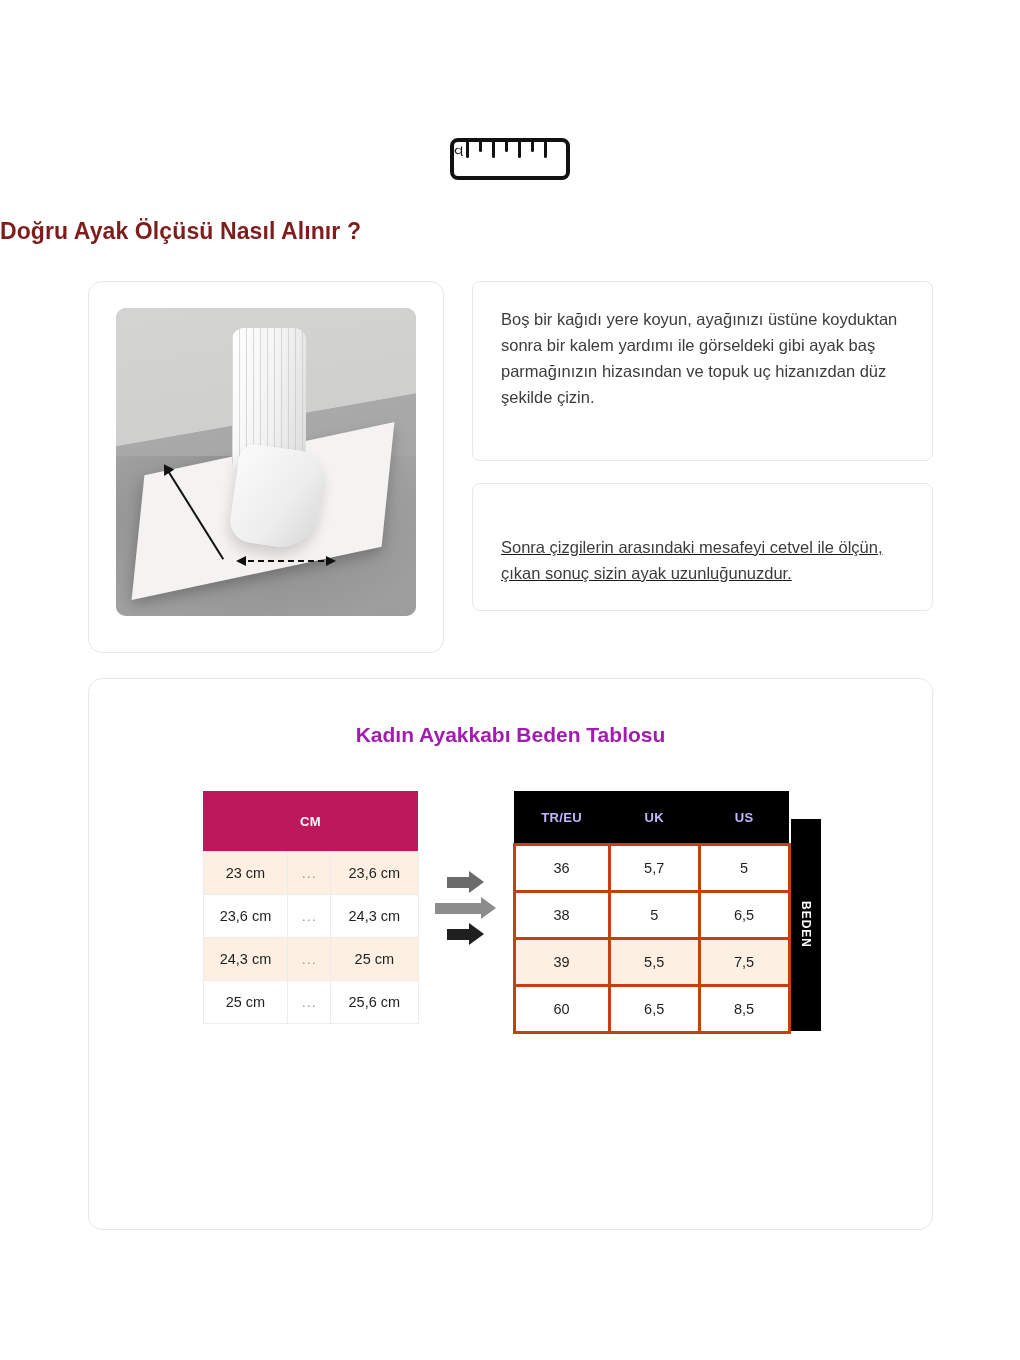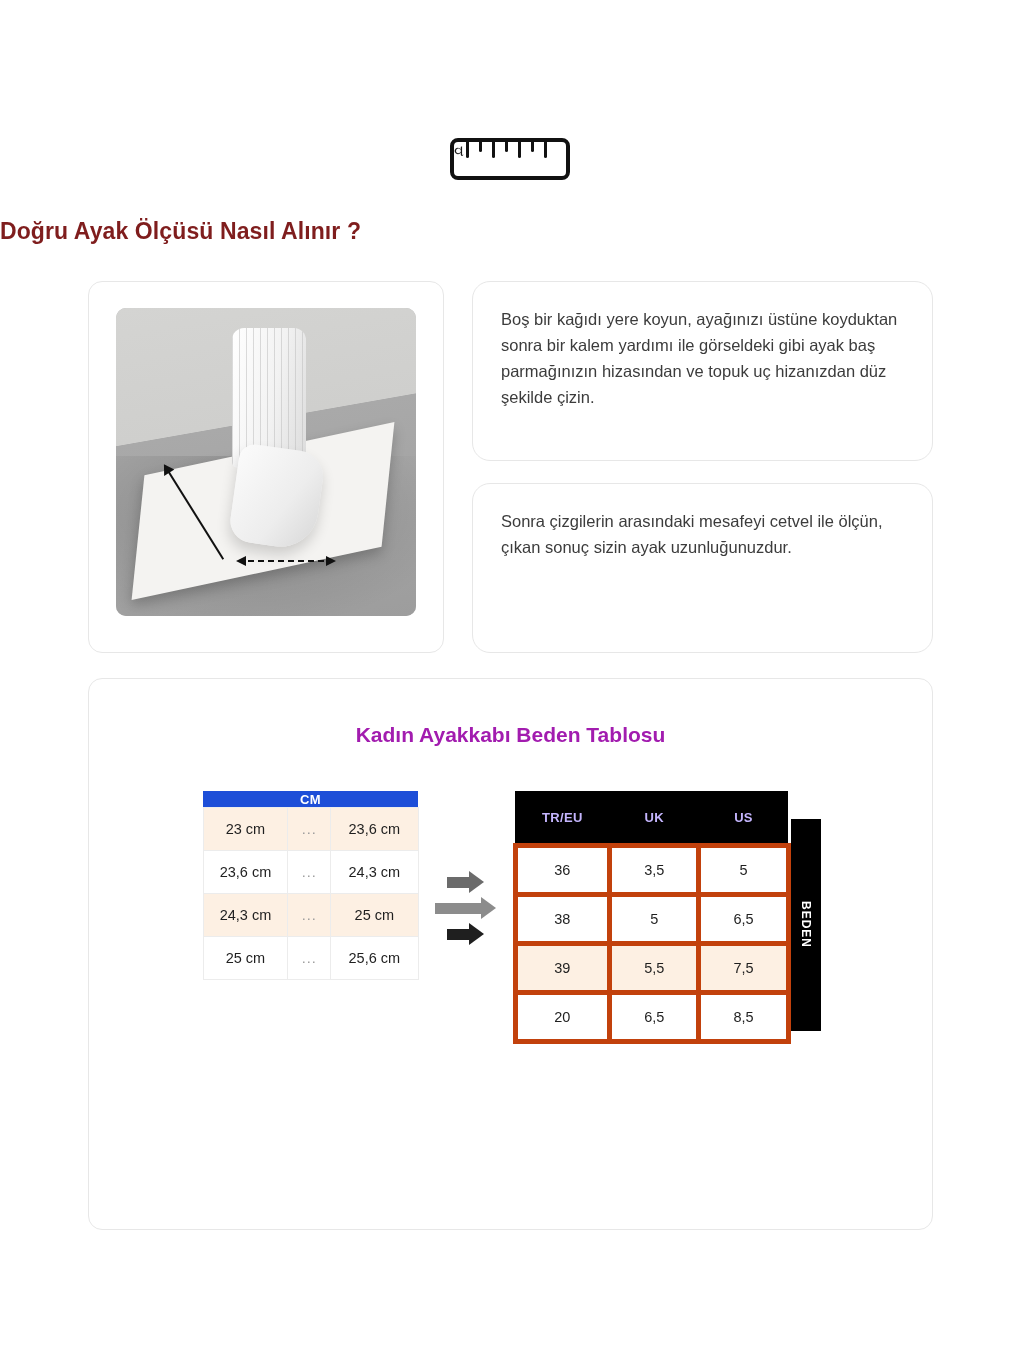--- a/index.html
+++ b/index.html
@@ -194,26 +194,26 @@
   }
 
   .steps-col {
     width: 461px;
     display: flex;
     flex-direction: column;
     gap: 22px;
   }
   .step-card {
     border: 1px solid #e7e7e7;
-    border-radius: 18px;
+    border-radius: 8px;
     background: #ffffff;
     box-sizing: border-box;
   }
   .step-1 { height: 180px; padding: 24px 28px; }
-  .step-2 { height: 170px; padding: 24px 28px; display: flex; align-items: flex-start; }
+  .step-2 { height: 128px; padding: 24px 28px; display: flex; align-items: flex-end; text-decoration: underline; }
   .step-text {
     font-size: 16.5px;
     line-height: 1.58;
     color: #3c3c3c;
   }
 
   
   .table-card {
     position: absolute;
     top: 678px;
@@ -244,27 +244,27 @@
   }
 
   table {
     border-collapse: collapse;
     font-size: 14.5px;
   }
 
   
   .cm-table { width: 216px; }
   .cm-table thead th {
-    background: #1d4ed8;
+    background: #be185d;
     color: #ffffff;
     font-size: 13px;
     font-weight: bold;
     letter-spacing: 0.4px;
-    height: 16px;
-    padding: 0;
+    height: 28px;
+    padding: 16px;
   }
   .cm-table td {
     height: 42px;
     border: 1px solid #ececec;
     text-align: center;
     color: #1f1f1f;
     padding: 0 6px;
     white-space: nowrap;
   }
   .cm-table td.c-low { width: 86px; }
@@ -312,21 +312,21 @@
     color: #c4b5fd;
     font-size: 13px;
     font-weight: bold;
     letter-spacing: 0.3px;
     height: 36px;
     padding: 8px;
     width: 92px;
   }
   .size-table td {
     height: 42px;
-    border: 5px solid #c2410c;
+    border: 3px solid #c2410c;
     text-align: center;
     color: #1f1f1f;
     width: 92px;
   }
 
   .beden-bar {
     width: 30px;
     background: #000000;
     color: #ffffff;
     margin-top: 28px;
@@ -441,35 +441,35 @@
         <thead>
           <tr>
             <th>TR/EU</th>
             <th>UK</th>
             <th>US</th>
           </tr>
         </thead>
         <tbody>
           <tr>
             <td>36</td>
-            <td>3,5</td>
+            <td>5,7</td>
             <td>5</td>
           </tr>
           <tr>
             <td>38</td>
             <td>5</td>
             <td>6,5</td>
           </tr>
           <tr class="hl">
             <td>39</td>
             <td>5,5</td>
             <td>7,5</td>
           </tr>
           <tr>
-            <td>20</td>
+            <td>60</td>
             <td>6,5</td>
             <td>8,5</td>
           </tr>
         </tbody>
       </table>
 
       <div class="beden-bar">
         <span>BEDEN</span>
       </div>
 

